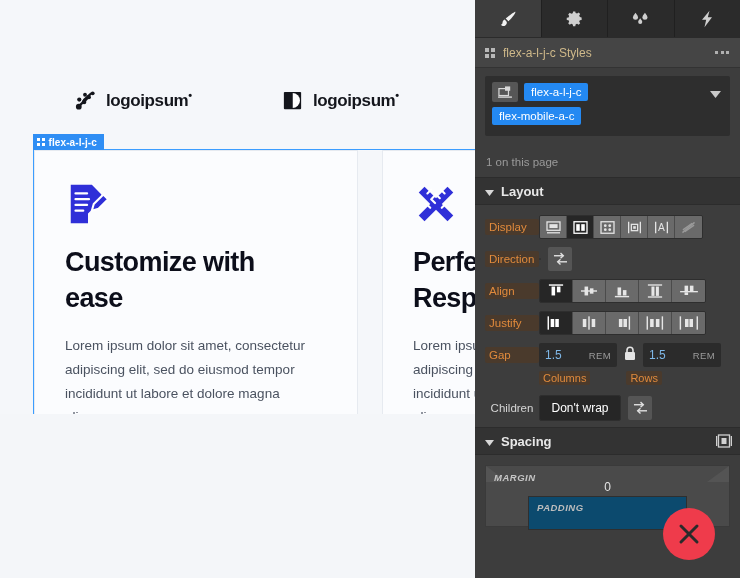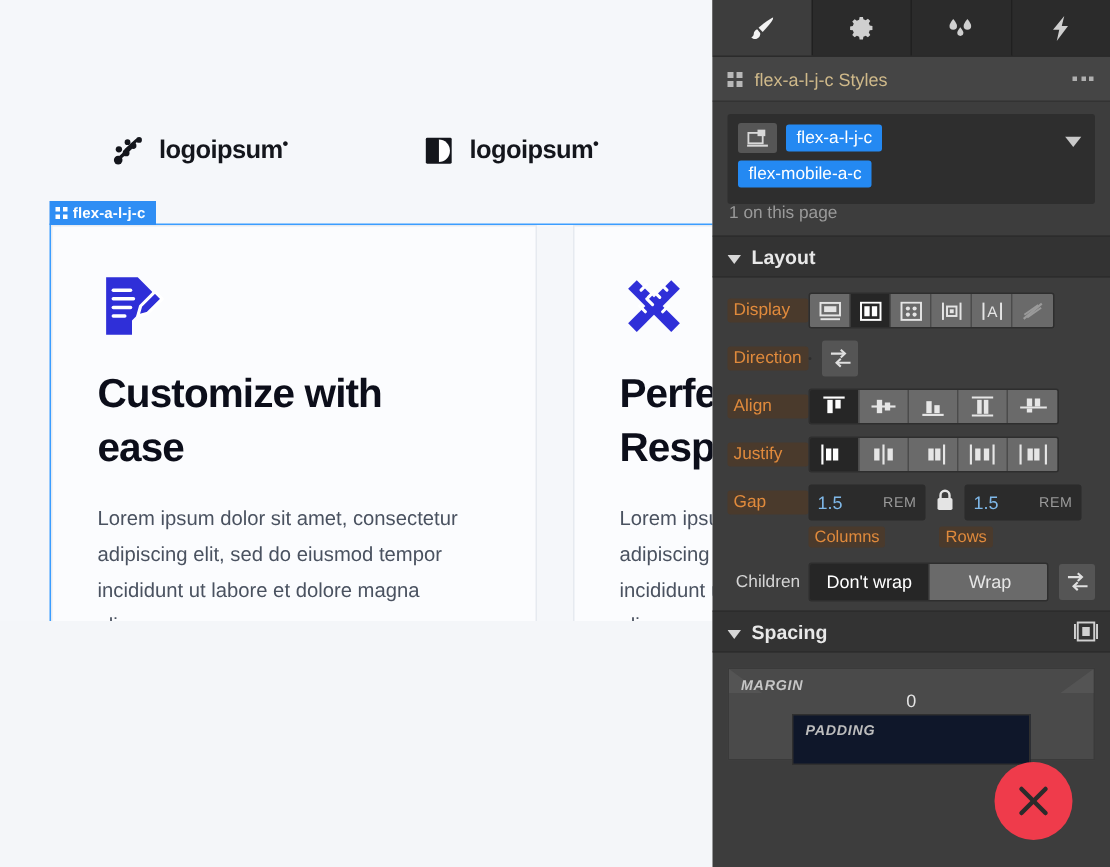--- a/index.html
+++ b/index.html
@@ -142,21 +142,21 @@
   .sel-icon-btn {
     width: 26px; height: 20px; background: #565656; border-radius: 2px;
     display: flex; align-items: center; justify-content: center;
   }
   .chip {
     background: #2489f2; color: #fff;
     font-size: 11.5px; padding: 3px 7px; border-radius: 2px;
     display: inline-block; white-space: nowrap;
   }
   .sel-caret { position: absolute; right: 9px; top: 11px; }
-  .sel-count { font-size: 11.5px; color: #9a9a9a; padding: 0 0 9px 1px; }
+  .sel-count { font-size: 11.5px; color: #9a9a9a; padding: 20px 0 9px 1px; }
 
   .section-head {
     height: 28px; background: #333333;
     display: flex; align-items: center; gap: 7px;
     padding: 0 10px;
     border-top: 1px solid #2c2c2c;
     border-bottom: 1px solid #2c2c2c;
     position: relative;
   }
   .section-head .caret { margin-top: 1px; }
@@ -234,21 +234,21 @@
     position: absolute; left: 8px; top: 6px;
     font-size: 9.5px; font-style: italic; font-weight: bold;
     color: #c6c6c6; letter-spacing: .5px; z-index: 2;
   }
   .m-val {
     position: absolute; left: 0; right: 0; top: 14px;
     text-align: center; font-size: 12px; color: #e4e4e4; z-index: 2;
   }
   .padding-box {
     position: absolute; left: 42px; right: 42px; top: 30px; bottom: -4px;
-    background: #0f172a; border: 1px solid #2f2f2f;
+    background: #0c4a6e; border: 1px solid #2f2f2f;
   }
   .p-label {
     position: absolute; left: 8px; top: 5px;
     font-size: 9.5px; font-style: italic; font-weight: bold;
     color: #bdbdbd; letter-spacing: .5px;
   }
   .spacing-corner {
     position: absolute; right: 8px; top: 6px;
   }
 
@@ -606,21 +606,20 @@
 
       <div class="subcap-row">
         <span class="subcap">Columns</span>
         <span class="subcap rows">Rows</span>
       </div>
 
       <div class="prop-row">
         <span class="prop-label plain">Children</span>
         <div class="seg text seg-w80">
           <div class="on">Don't wrap</div>
-          <div>Wrap</div>
         </div>
         <span class="ghost-btn">
           <svg width="15" height="14" viewBox="0 0 16 15">
             <g stroke="#e0e0e0" stroke-width="1.5" fill="none">
               <line x1="1" y1="4" x2="11" y2="4"></line>
                 <polyline points="8,1.2 11,4 8,6.8"></polyline>
               <line x1="15" y1="10.5" x2="5" y2="10.5"></line>
                 <polyline points="8,7.7 5,10.5 8,13.3"></polyline>
             </g>
           </svg>

